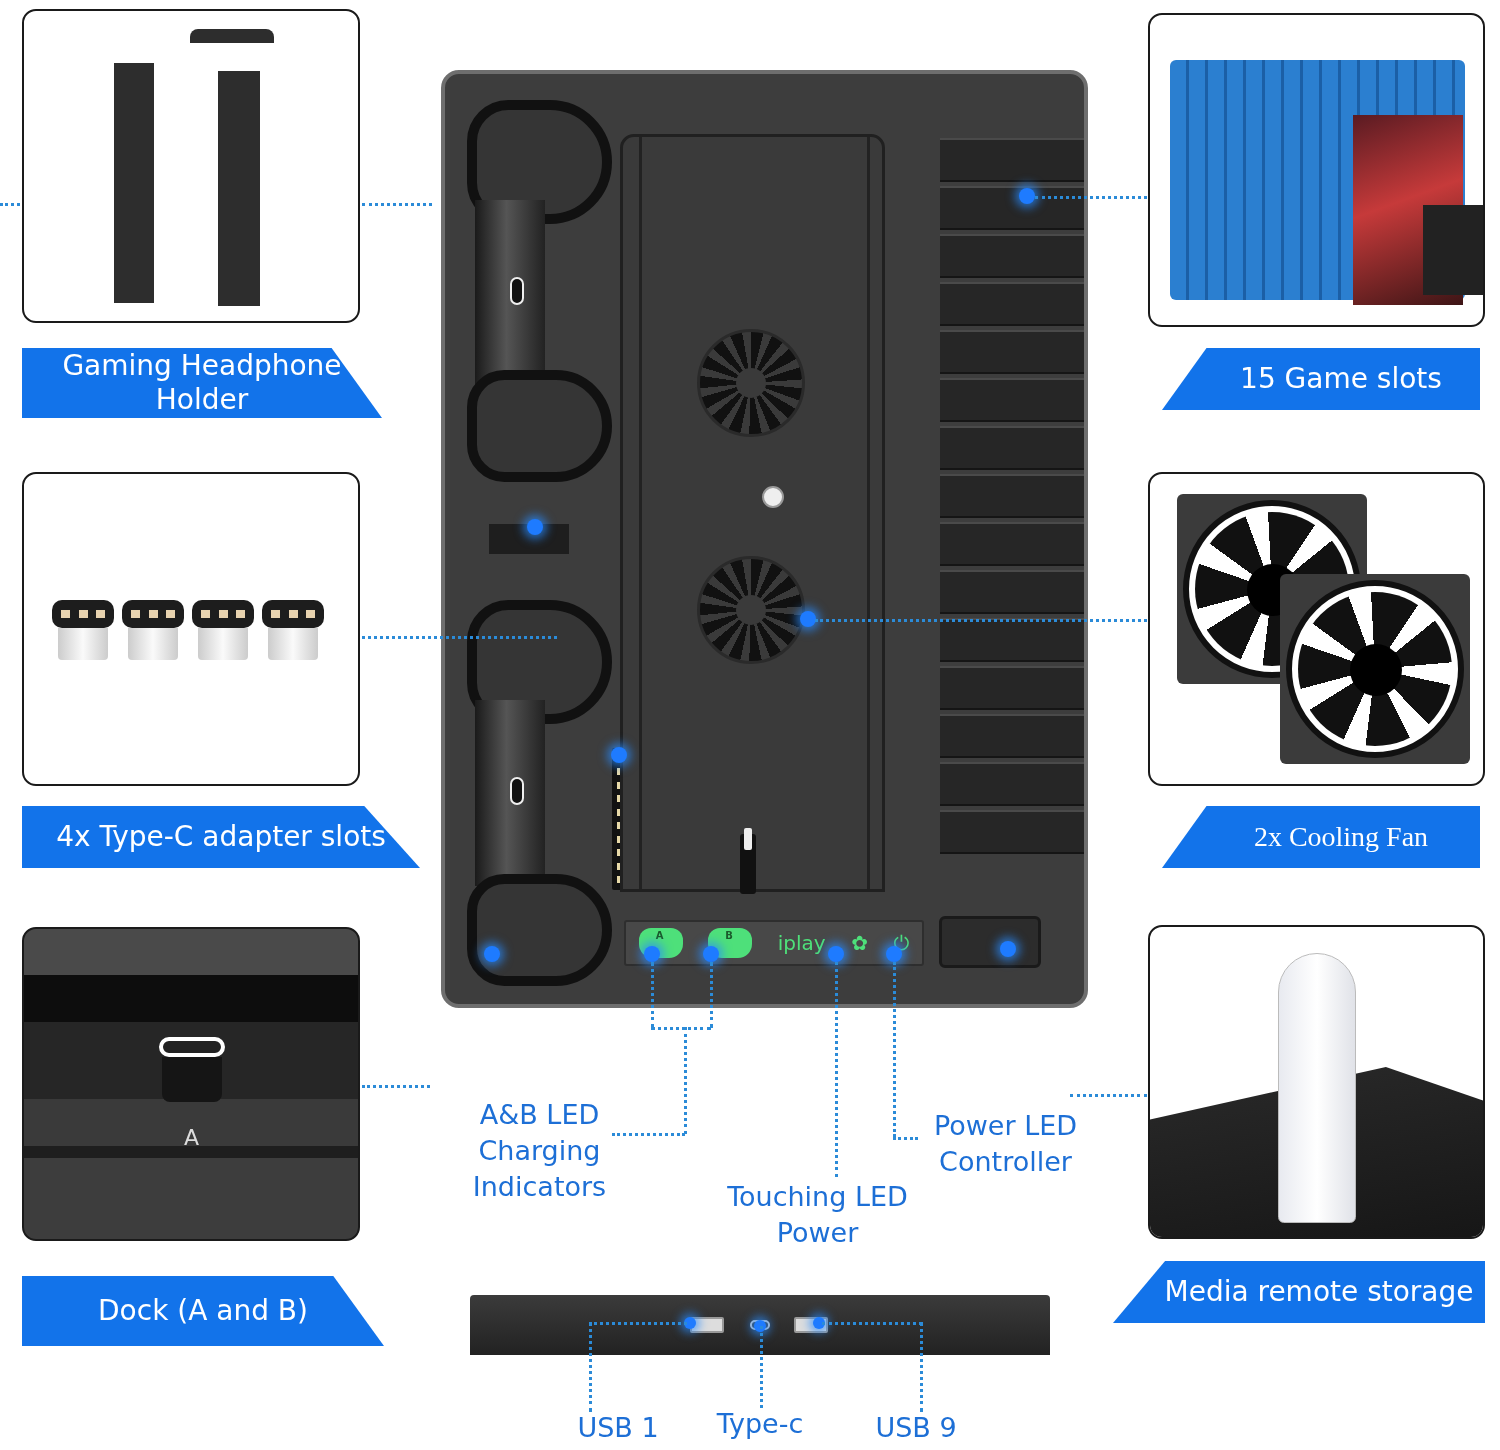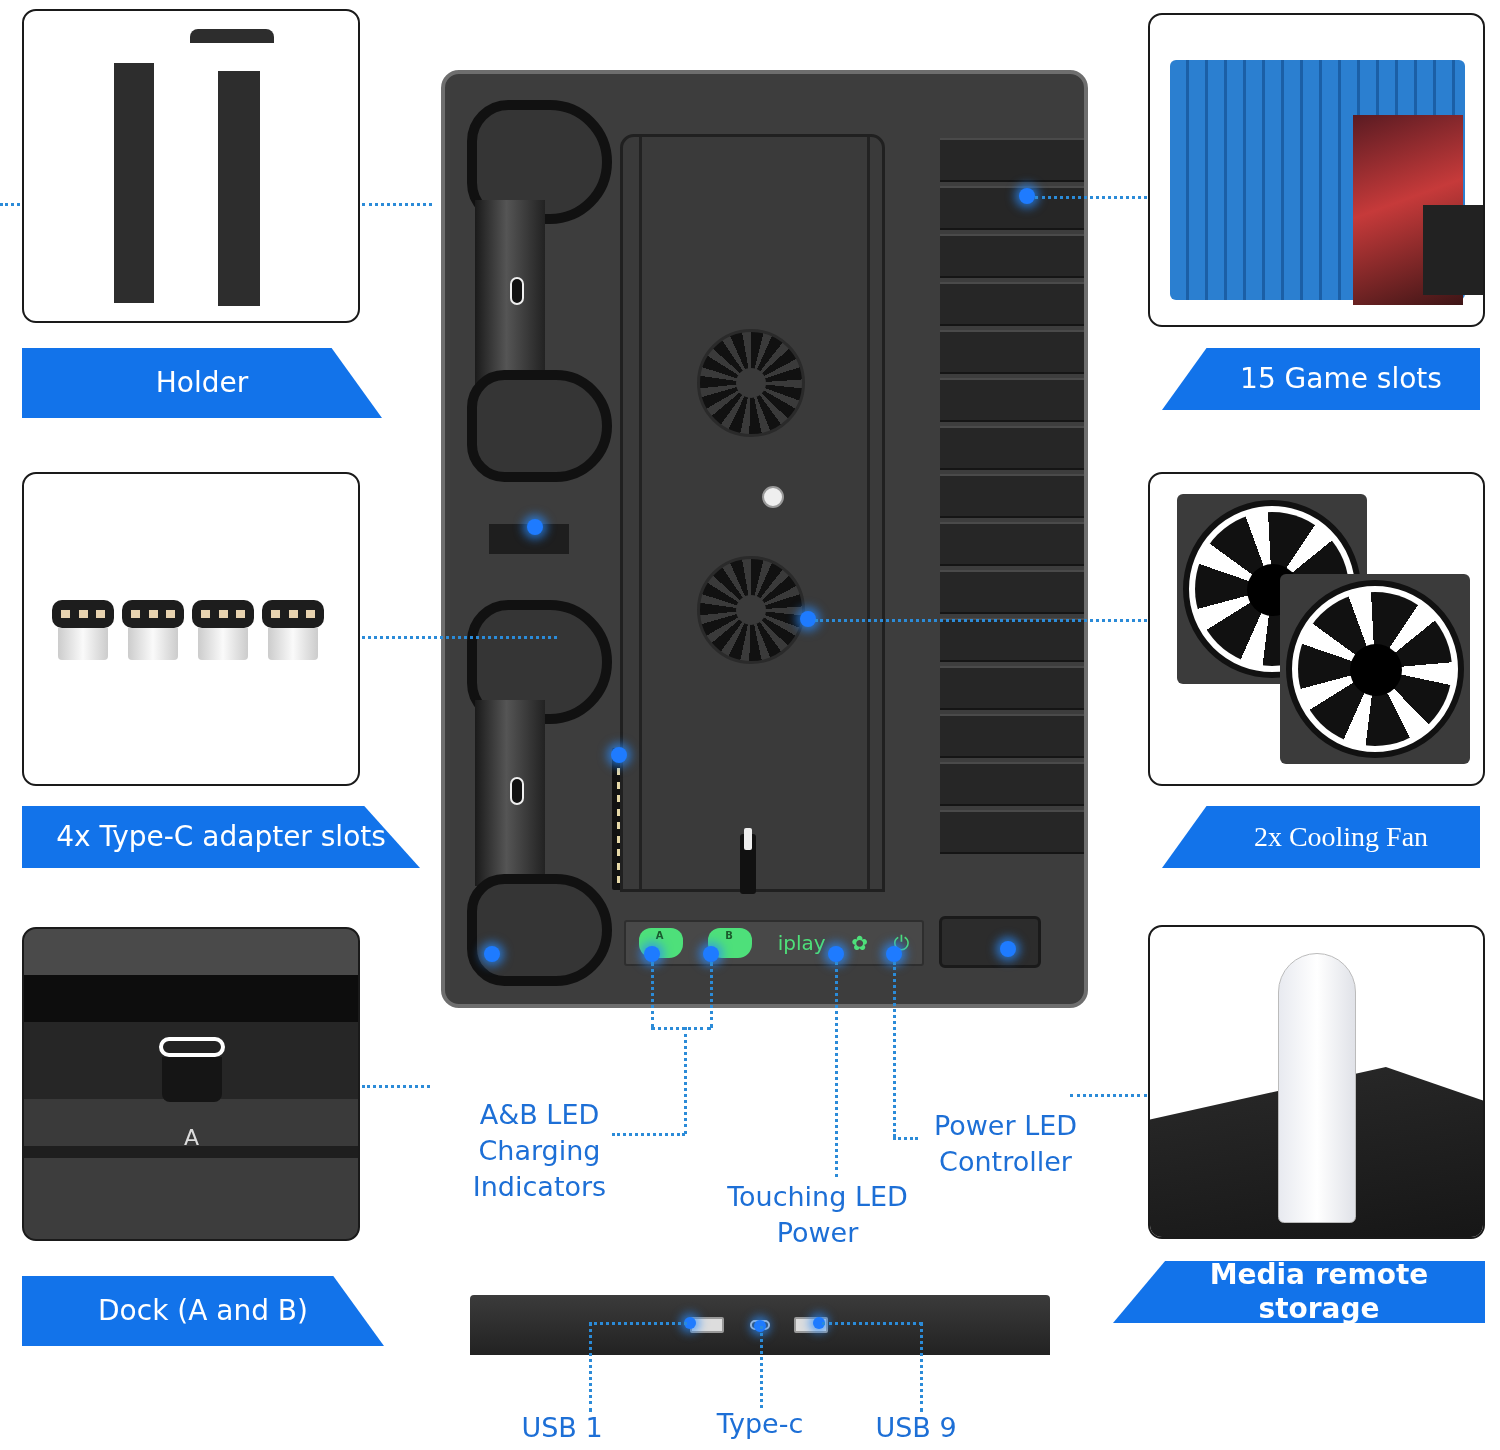--- a/index.html
+++ b/index.html
@@ -69,20 +69,21 @@
 </head>
 <body>
 
 <div class="panel" style="left:22px;top:9px;width:338px;height:314px;">
   <div class="hook" style="left:90px;top:52px;width:40px;height:240px;"></div>
   <div class="hook" style="left:194px;top:60px;width:42px;height:235px;"></div>
   <div class="hook" style="left:166px;top:18px;width:84px;height:14px;border-radius:8px 8px 0 0;"></div>
 </div>
 <div class="banner left" style="left:22px;top:348px;width:360px;height:70px;">
   <div>
+    <span>Gaming Headphone</span>
     <span>Holder</span>
   </div>
 </div>
 
 <div class="panel" style="left:22px;top:472px;width:338px;height:314px;">
   <div class="adapter" style="left:28px;">
       <div class="top">
         <i></i>
         <i></i>
         <i></i>
@@ -243,21 +244,21 @@
 </div>
 <div class="dot" style="left:684px;top:1317px;width:12px;height:12px;"></div>
 <div class="dot" style="left:754px;top:1320px;width:12px;height:12px;"></div>
 <div class="dot" style="left:813px;top:1317px;width:12px;height:12px;"></div>
 <div class="lead h" style="left:589px;top:1322px;width:98px;"></div>
 <div class="lead v" style="left:589px;top:1322px;height:90px;"></div>
 <div class="lead v" style="left:760px;top:1326px;height:82px;"></div>
 <div class="lead h" style="left:822px;top:1322px;width:100px;"></div>
 <div class="lead v" style="left:920px;top:1322px;height:90px;"></div>
 
-<div class="callout" style="left:512px;top:1410px;width:100px;">USB 1</div>
+<div class="callout" style="left:568px;top:1410px;width:100px;">USB 1</div>
 <div class="callout" style="left:700px;top:1406px;width:120px;">Type-c</div>
 <div class="callout" style="left:866px;top:1410px;width:100px;">USB 9</div>
 
 <div class="panel" style="left:1148px;top:13px;width:337px;height:314px;">
   <div class="games"></div>
   <div class="cover" style="right:20px;top:100px;"></div>
   <div style="position:absolute;right:0;top:190px;width:60px;height:90px;background:#222;"></div>
 </div>
 <div class="banner right" style="left:1162px;top:348px;width:318px;height:62px;">
   <span style="padding-left:40px;">15 Game slots</span>
@@ -277,14 +278,14 @@
 </div>
 <div class="banner right" style="left:1162px;top:806px;width:318px;height:62px;">
   <span style="padding-left:40px;font-family:Liberation Serif, serif;">2x Cooling Fan</span>
 </div>
 
 <div class="panel" style="left:1148px;top:925px;width:337px;height:314px;">
   <div style="position:absolute;left:0;top:140px;width:337px;height:175px;background:linear-gradient(170deg,#2a2a2a,#161616);clip-path:polygon(0 30%,70% 0,100% 20%,100% 100%,0 100%);"></div>
   <div class="remote"></div>
 </div>
 <div class="banner right" style="left:1113px;top:1261px;width:372px;height:62px;">
-  <span style="padding-left:40px;font-weight:bold;">Media remote storage</span>
+  <span style="padding-left:40px;">Media remote storage</span>
 </div>
 
 </body></html>

